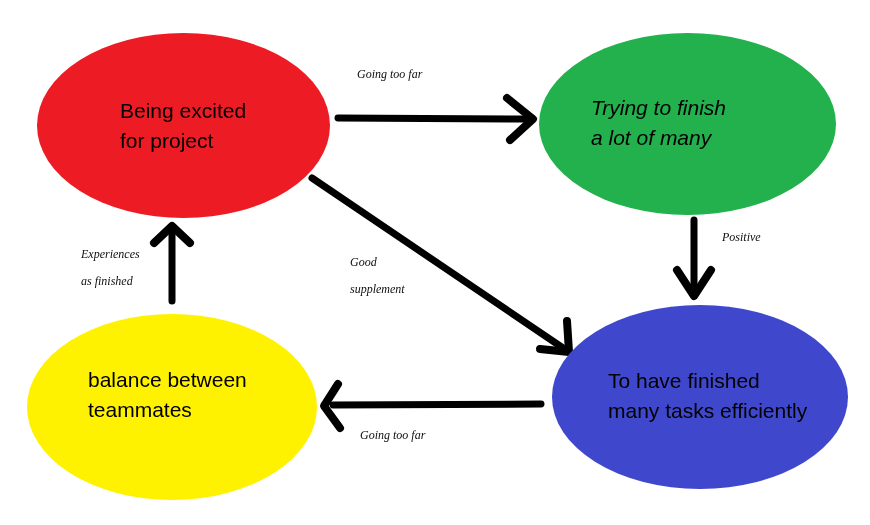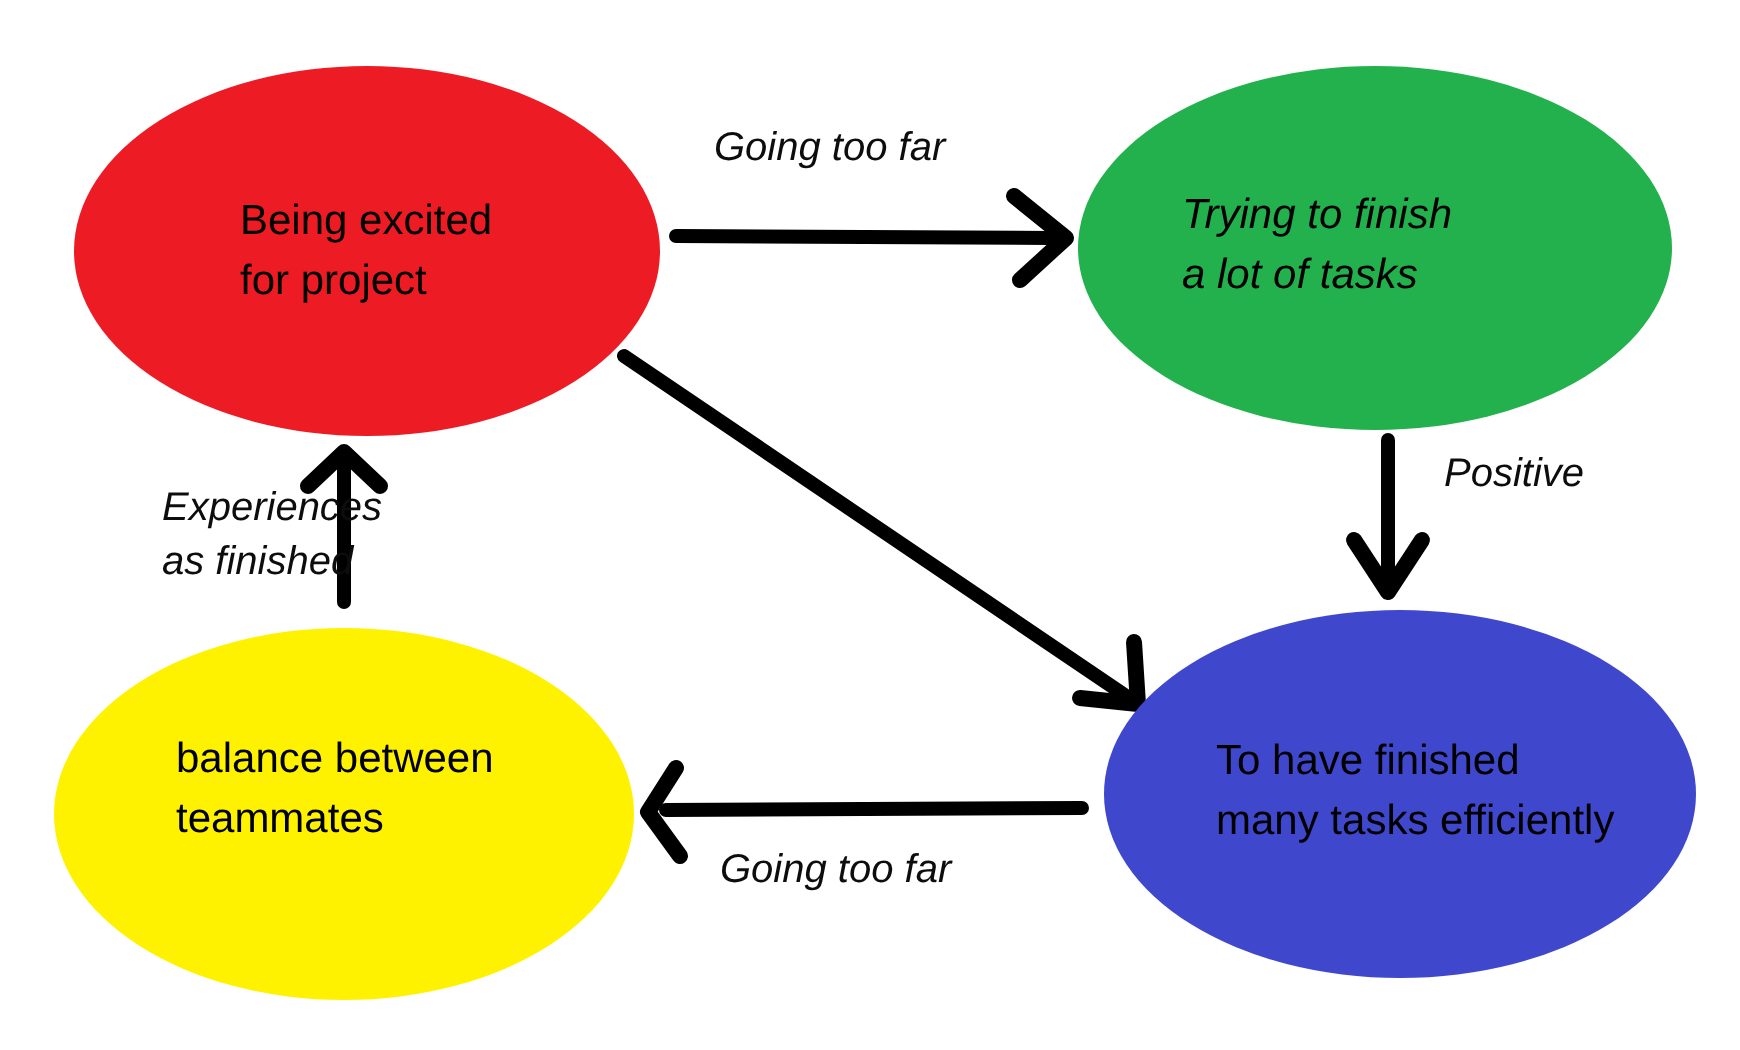--- a/index.html
+++ b/index.html
@@ -40,23 +40,24 @@
     white-space: nowrap;
   }
   .t-red    { left: 120px; top: 96px;  }
   .t-green  { left: 591px; top: 93px; font-style: italic;  }
   .t-yellow { left: 88px;  top: 365px; }
   .t-blue   { left: 608px; top: 366px; }
   .edge-label {
     position: absolute;
     color: #0d0d0d;
     font-style: italic;
-    font-size: 20px;
+    font-size: 12px;
     line-height: 27px;
     white-space: nowrap;
+    font-family: Liberation Serif, serif;
   }
   .l-going-top    { left: 357px; top: 61px;  }
   .l-positive     { left: 722px; top: 224px; }
   .l-good         { left: 350px; top: 249px; }
   .l-going-bottom { left: 360px; top: 422px; }
   .l-experiences  { left: 45px;  top: 241px; margin-left: 36px; }
 </style>
 </head>
 <body>
 
@@ -89,37 +90,41 @@
   <div class="node n-green" style="background-color: rgb(34, 177, 76);"></div>
   <div class="node n-yellow" style="background-color: rgb(255, 242, 0);"></div>
   <div class="node n-blue" style="background-color: rgb(63, 72, 204);"></div>
 
   <div class="node-label t-red">
     <div>Being excited</div>
     <div>for project</div>
   </div>
   <div class="node-label t-green">
     <div>Trying to finish</div>
-    <div>a lot of tasks</div>
+    <div>a lot of many</div>
   </div>
   <div class="node-label t-yellow">
     <div>balance between</div>
     <div>teammates</div>
   </div>
   <div class="node-label t-blue">
     <div>To have finished</div>
     <div>many tasks efficiently</div>
   </div>
 
   <div class="edge-label l-going-top">
     <div>Going too far</div>
   </div>
   <div class="edge-label l-positive">
     <div>Positive</div>
   </div>
+  <div class="edge-label l-good">
+    <div>Good</div>
+    <div>supplement</div>
+  </div>
   <div class="edge-label l-going-bottom">
     <div>Going too far</div>
   </div>
   <div class="edge-label l-experiences">
     <div>Experiences</div>
     <div>as finished</div>
   </div>
 
 </div>
 

